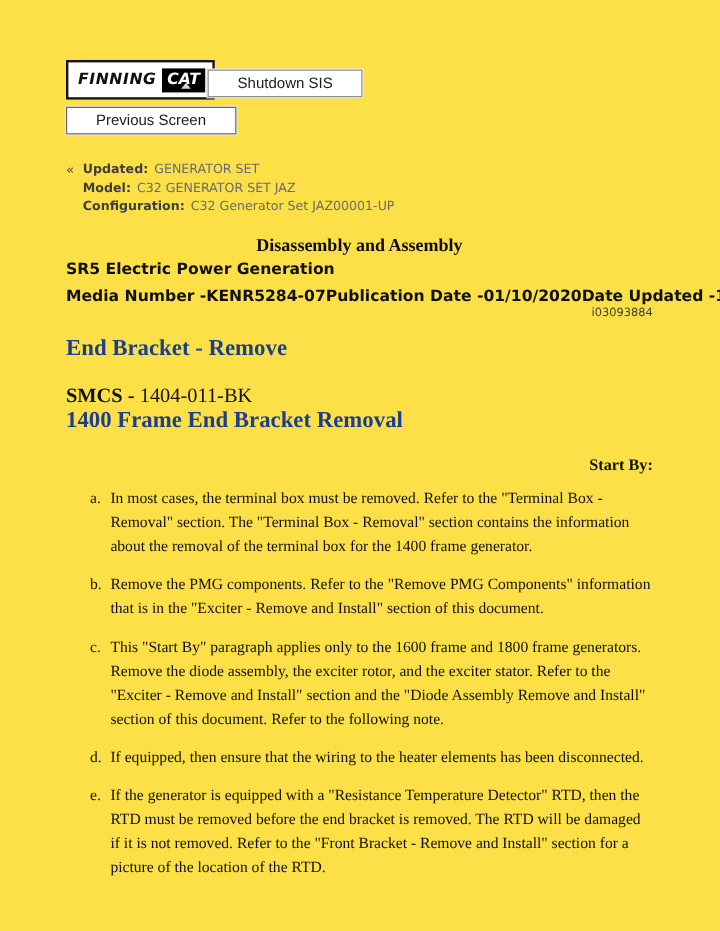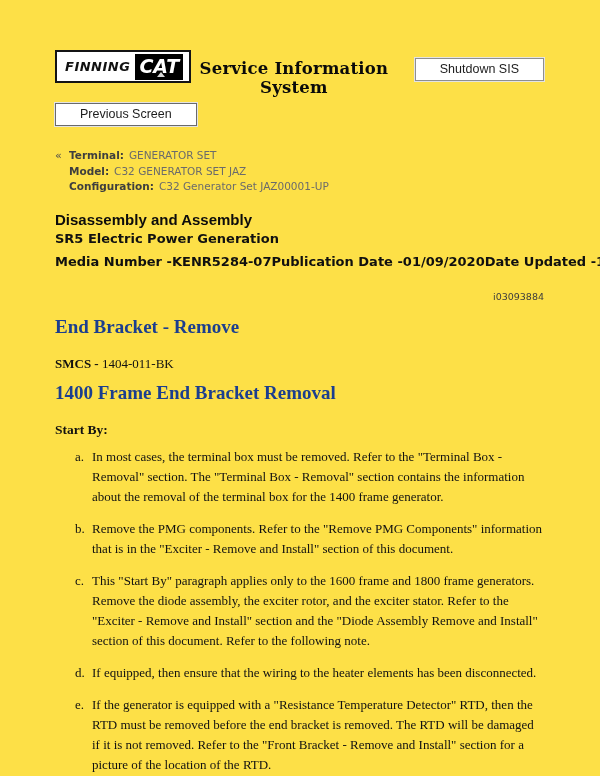--- a/index.html
+++ b/index.html
@@ -13,21 +13,21 @@
   
   .header-top { display: flex; align-items: flex-start; padding-top: 50px; }
   .logo-col { width: 118px; flex: none; }
   .logo-box {
     border: 2px solid #141414; background: #fff; display: inline-flex;
     align-items: center; gap: 5px; padding: 4px 6px 4px 8px; height: 33px;
   }
   .brand-text { font-family: "DejaVu Sans", sans-serif; font-weight: bold; font-style: italic;
     font-size: 13px; letter-spacing: 0.5px; color: #111; }
   .cat-badge { background: #000; color: #fff; font-family: "DejaVu Sans", sans-serif;
-    font-weight: bold; font-style: italic; font-size: 19px; padding: 3px 4px 4px 4px;
+    font-weight: bold; font-style: italic; font-size: 13px; padding: 3px 4px 4px 4px;
     position: relative; line-height: 1; }
   .cat-badge::after { content: ""; position: absolute; left: 50%; bottom: 3px;
     transform: translateX(-2px); width: 0; height: 0;
     border-left: 4px solid transparent; border-right: 4px solid transparent;
     border-bottom: 5px solid #d9d9d9; }
   .sis-title { flex: 1; text-align: center; padding-top: 9px;
     font-family: "DejaVu Serif", serif; font-weight: bold; font-size: 16.5px;
     letter-spacing: 0.2px; color: #0a0a0a; }
   .btn { font-family: "Liberation Sans", sans-serif; font-size: 12.5px; color: #1c1c1c;
     background: #fff; border: 1px solid #8f8f8f; padding: 3px 24px 4px; cursor: pointer;
@@ -38,36 +38,36 @@
 
   
   .product-block { margin-top: 22px; font-family: "DejaVu Sans", sans-serif;
     font-size: 10.5px; line-height: 15.5px; color: #6b6b6b; }
   .product-line { display: flex; }
   .collapse-icon { width: 14px; flex: none; color: #4a4a4a; font-size: 11px; cursor: pointer; }
   .product-line .lbl { font-weight: bold; color: #3e3e3e; margin-right: 5px; }
 
   
   .doc-header { margin-top: 16px; }
-  .doc-h1 { font-family: Liberation Sans, sans-serif; font-weight: bold; font-size: 15px; color: #0c0c0c; }
+  .doc-h1 { font-family: Liberation Serif, serif; font-weight: bold; font-size: 15px; color: #0c0c0c; text-align: center; }
   .doc-h2 { font-family: "DejaVu Sans", sans-serif; font-weight: bold; font-size: 13px; margin-top: 3px; }
   .media-row { display: flex; justify-content: space-between; margin-top: 8px;
     font-family: "DejaVu Sans", sans-serif; font-weight: bold; font-size: 13px; color: #101010; }
   .media-row .cell { white-space: nowrap; }
-  .doc-id { text-align: right; margin-top: 22px; font-family: "DejaVu Sans", sans-serif;
+  .doc-id { text-align: right; font-family: "DejaVu Sans", sans-serif;
     font-size: 9.5px; color: #3c3c3c; }
 
   
   .article { margin-top: 14px; }
   .blue-h { font-family: "Liberation Serif", serif; font-weight: bold; font-size: 19px;
     color: #1b3e8f; }
-  .smcs-line { margin-top: 18px; font-size: 13px; }
+  .smcs-line { margin-top: 18px; font-size: 17px; }
   .smcs-line .b { font-weight: bold; }
-  .section-h { margin-top: 10px; }
-  .start-by { margin-top: 18px; font-weight: bold; font-size: 13.5px; }
+  .section-h { margin-top: 0; }
+  .start-by { margin-top: 18px; font-weight: bold; font-size: 13.5px; text-align: right; }
   .steps { margin-top: 9px; }
   .step { display: flex; margin-left: 20px; margin-bottom: 12px;
     font-size: 13px; line-height: 20px; }
   .step-letter { width: 17px; flex: none; }
   .step-text { flex: 1; }
 
   
   .watermark {
     position: absolute; left: 32px; top: 369px; width: 540px;
     font-family: "Liberation Sans", sans-serif; font-weight: bold;
@@ -80,53 +80,52 @@
 
 <div class="page">
 
   <div class="header-top pad">
     <div class="logo-col">
       <div class="logo-box">
         <span class="brand-text">FINNING</span>
         <span class="cat-badge">CAT</span>
       </div>
     </div>
-    <div class="sis-title">Service Information System</div>
     <div class="shutdown-wrap">
       <button class="btn">Shutdown SIS</button>
     </div>
   </div>
   <div class="prev-wrap pad">
     <button class="btn">Previous Screen</button>
   </div>
 
   <div class="product-block pad">
     <div class="product-line">
       <span class="collapse-icon">«</span>
-      <span class="lbl">Terminal:</span>
+      <span class="lbl">Updated:</span>
       <span>GENERATOR SET</span>
     </div>
     <div class="product-line">
       <span class="collapse-icon"></span>
       <span class="lbl">Model:</span>
       <span>C32 GENERATOR SET JAZ</span>
     </div>
     <div class="product-line">
       <span class="collapse-icon"></span>
       <span class="lbl">Configuration:</span>
       <span>C32 Generator Set JAZ00001-UP</span>
     </div>
   </div>
 
   <div class="doc-header pad">
     <div class="doc-h1">Disassembly and Assembly</div>
     <div class="doc-h2">SR5 Electric Power Generation</div>
     <div class="media-row">
       <span class="cell">Media Number -KENR5284-07</span>
-      <span class="cell">Publication Date -01/09/2020</span>
+      <span class="cell">Publication Date -01/10/2020</span>
       <span class="cell">Date Updated -19/10/2020</span>
     </div>
     <div class="doc-id">i03093884</div>
   </div>
 
   <div class="article pad">
     <h1 class="blue-h">End Bracket - Remove</h1>
     <div class="smcs-line">
       <span class="b">SMCS -</span>
       <span>1404-011-BK</span>

